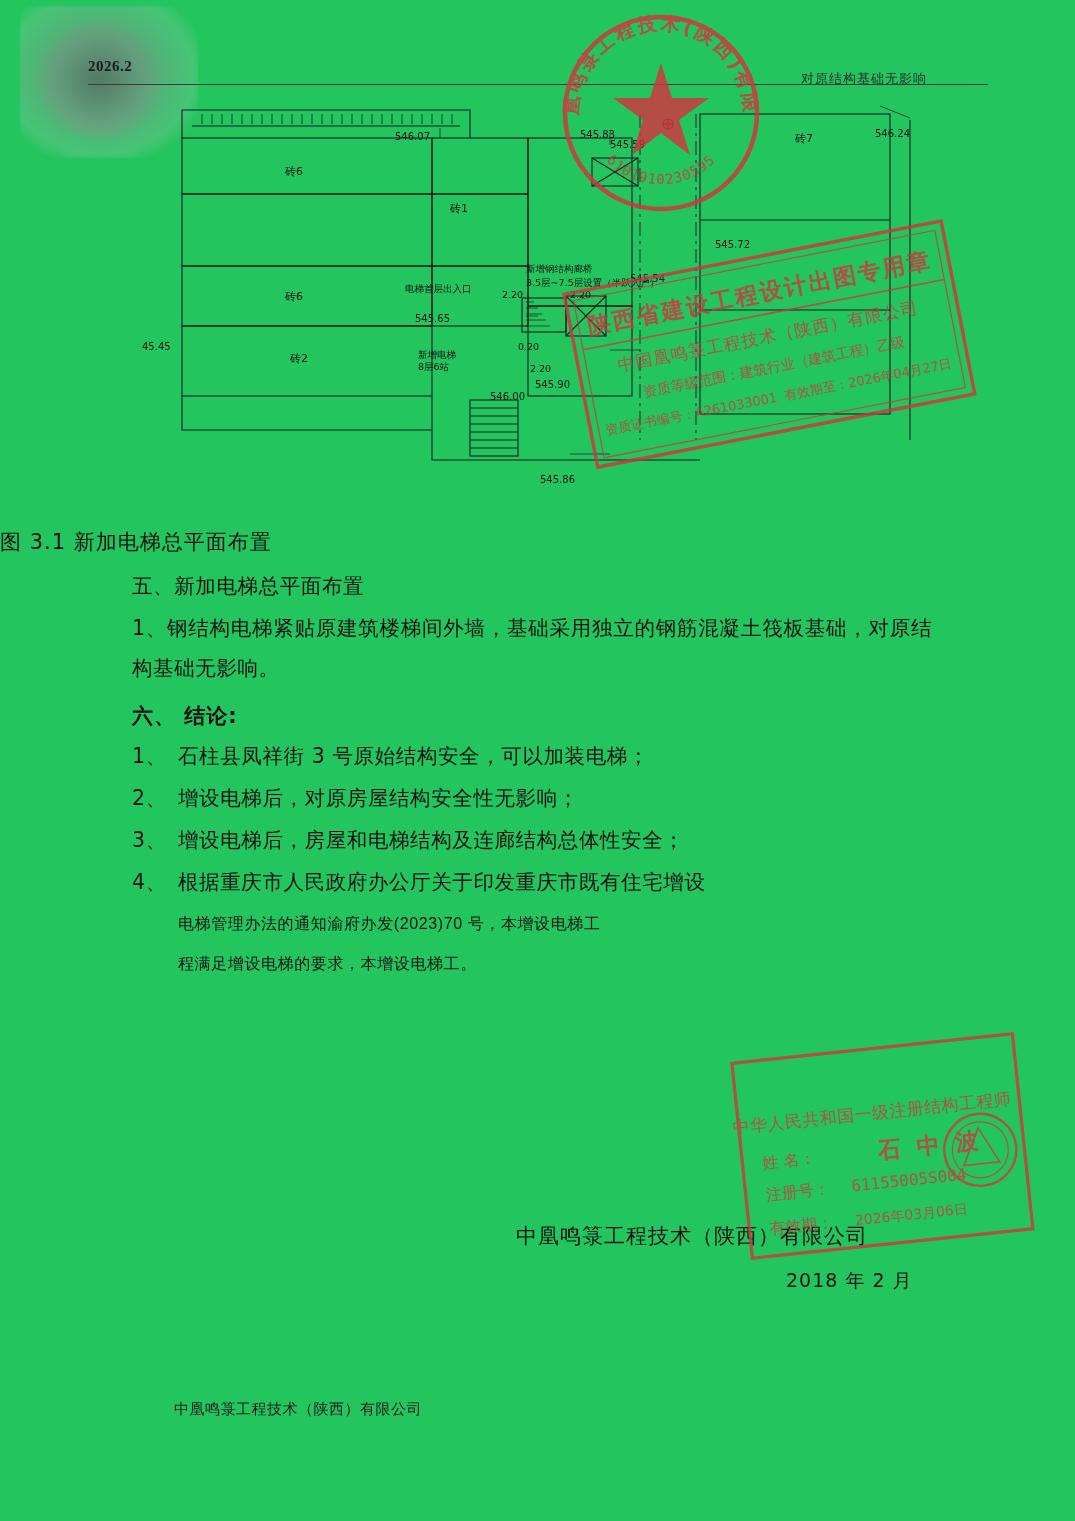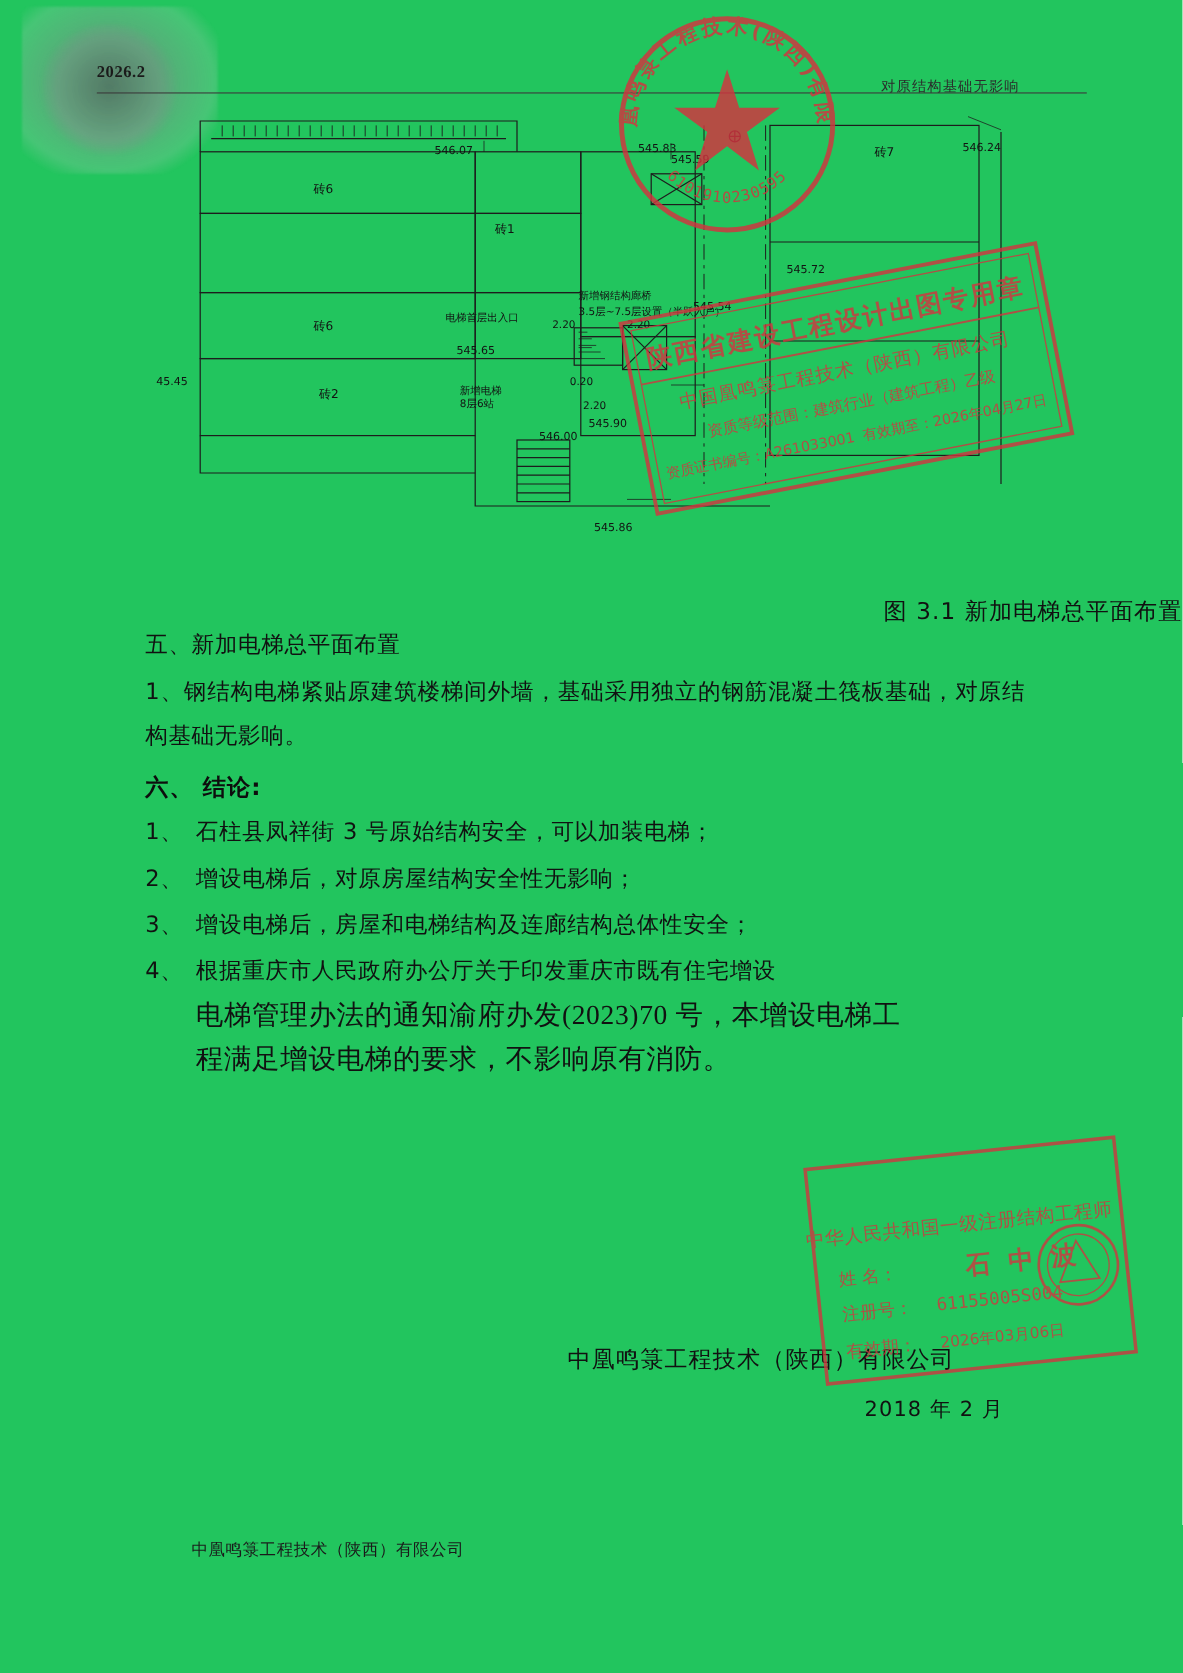--- a/index.html
+++ b/index.html
@@ -75,23 +75,23 @@
     left: 140px;
     top: 100px;
     width: 820px;
     height: 420px;
   }
   .drawing svg { display: block; }
 
   .fig-caption {
     position: absolute;
     left: 0;
-    top: 542px;
+    top: 528px;
     width: 1075px;
-    text-align: right;
+    text-align: left;
     font-family: "DejaVu Sans", sans-serif;
     font-size: 21px;
     color: #111;
     letter-spacing: 1px;
   }
 
   
   .body {
     position: absolute;
     left: 132px;
@@ -124,22 +124,22 @@
     line-height: 40px;
     letter-spacing: 0.6px;
     margin-bottom: 2px;
   }
   .concl-num {
     width: 46px;
     flex: 0 0 46px;
   }
   .concl-txt { flex: 1; }
   .concl-cont {
-    font-family: Liberation Serif, serif;
-    font-size: 25px;
+    font-family: Liberation Sans, sans-serif;
+    font-size: 16px;
     color: #111;
     line-height: 40px;
     letter-spacing: 0.6px;
     padding-left: 46px;
   }
 
   
   .sig-company {
     position: absolute;
     left: 516px;
@@ -319,21 +319,21 @@
     </div>
     <div class="concl-item">
       <div class="concl-num">3、</div>
       <div class="concl-txt">增设电梯后，房屋和电梯结构及连廊结构总体性安全；</div>
     </div>
     <div class="concl-item">
       <div class="concl-num">4、</div>
       <div class="concl-txt">根据重庆市人民政府办公厅关于印发重庆市既有住宅增设</div>
     </div>
     <div class="concl-cont">电梯管理办法的通知渝府办发(2023)70 号，本增设电梯工</div>
-    <div class="concl-cont">程满足增设电梯的要求，不影响原有消防。</div>
+    <div class="concl-cont">程满足增设电梯的要求，本增设电梯工。</div>
   </div>
 
   <div class="sig-company">中凰鸣箓工程技术（陕西）有限公司</div>
   <div class="sig-date">2018 年 2 月</div>
 
   <div class="footer">中凰鸣箓工程技术（陕西）有限公司</div>
 
   <div class="stamp stamp-round">
     <svg width="210" height="210" viewBox="0 0 210 210" xmlns="http://www.w3.org/2000/svg">
       <defs>

